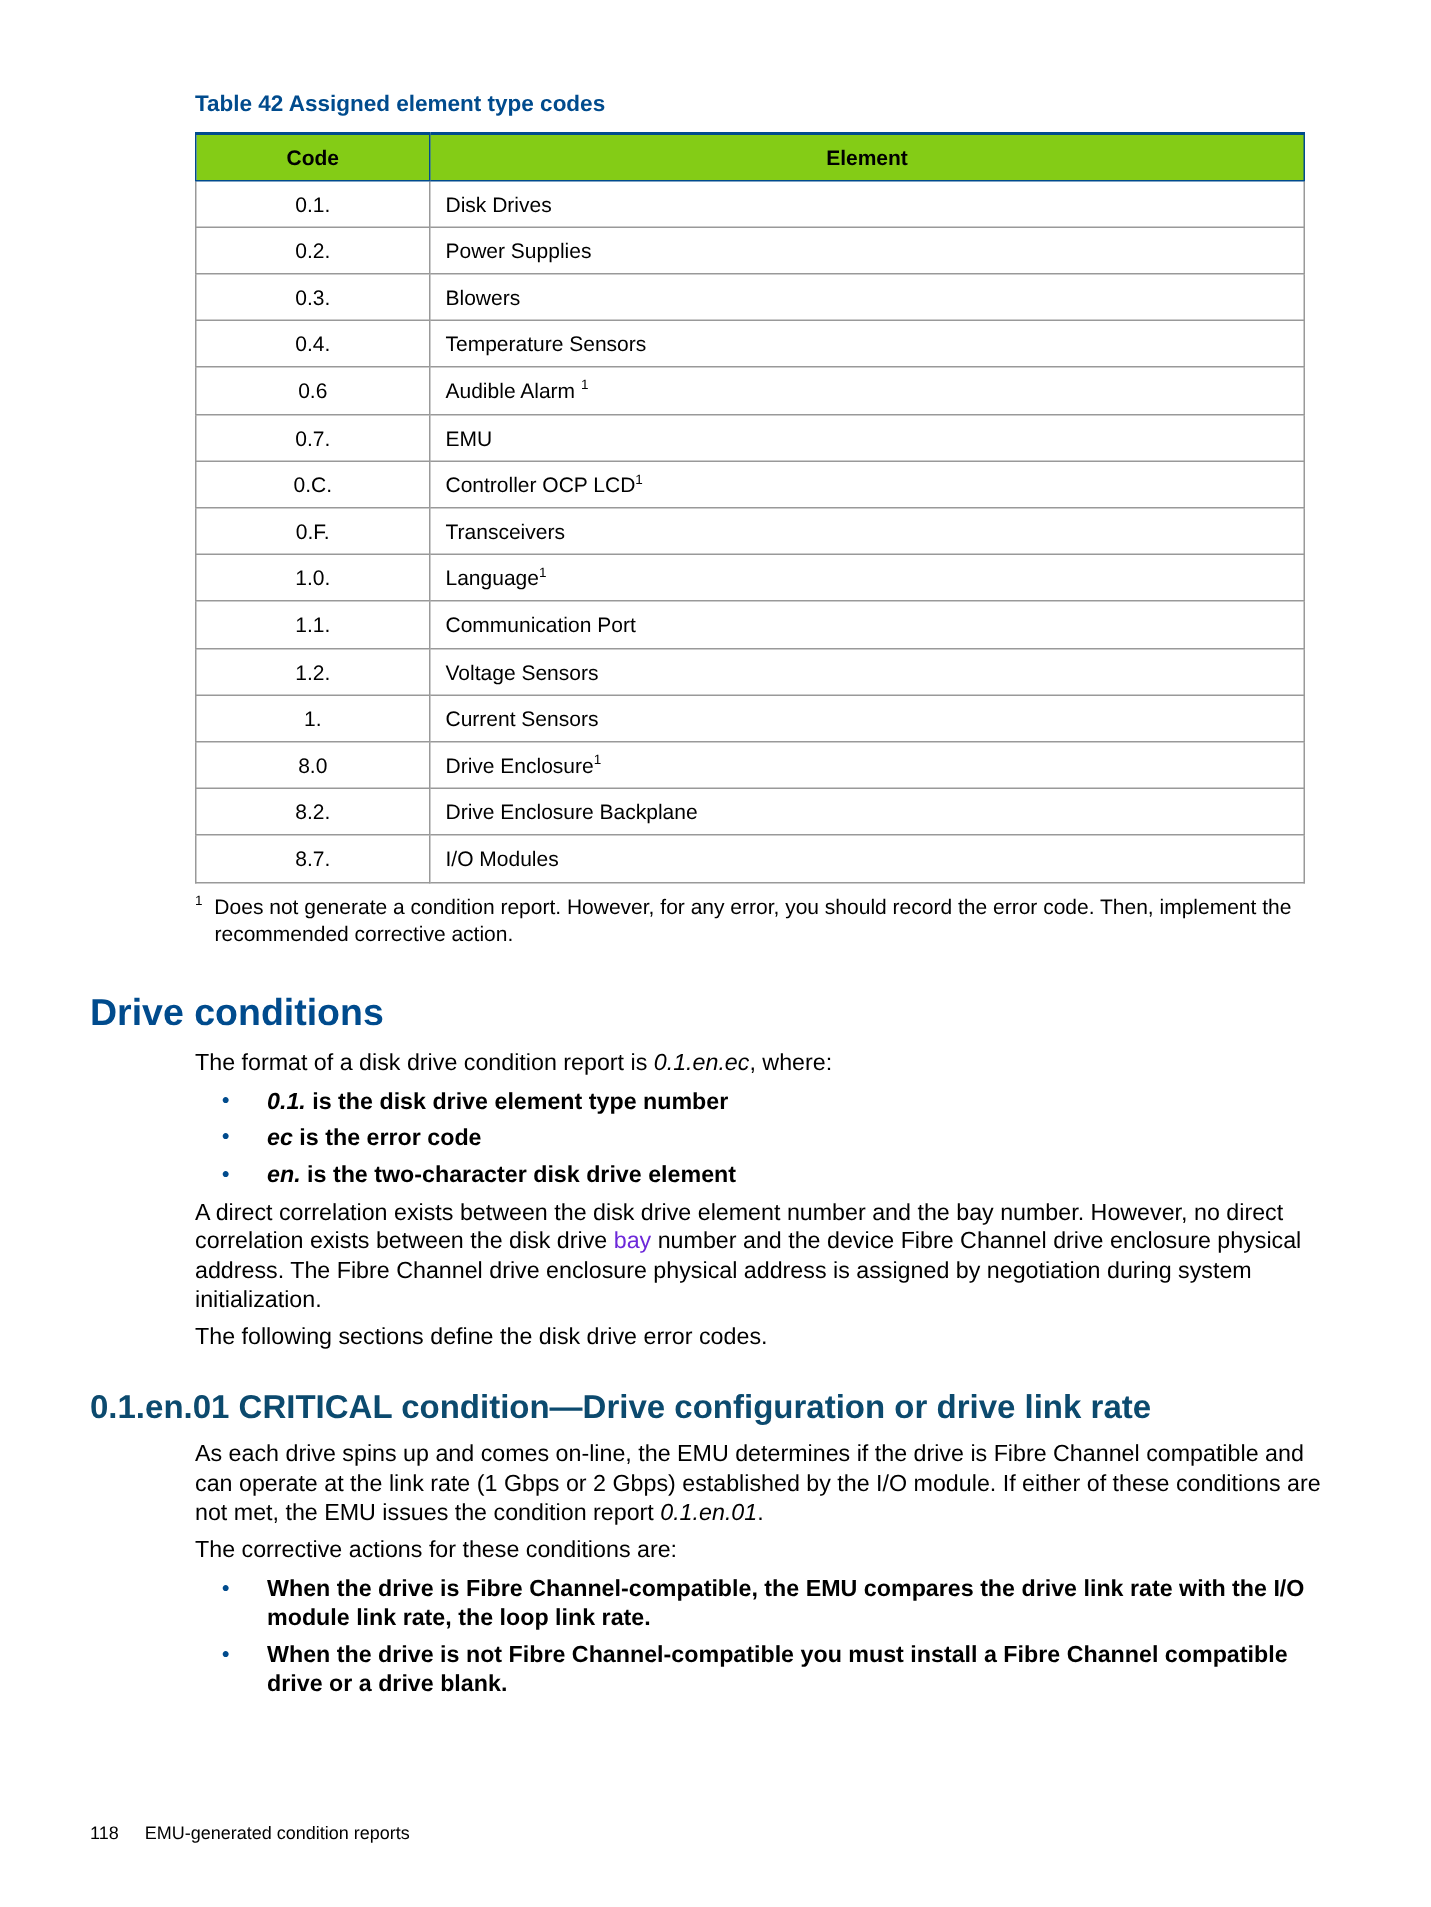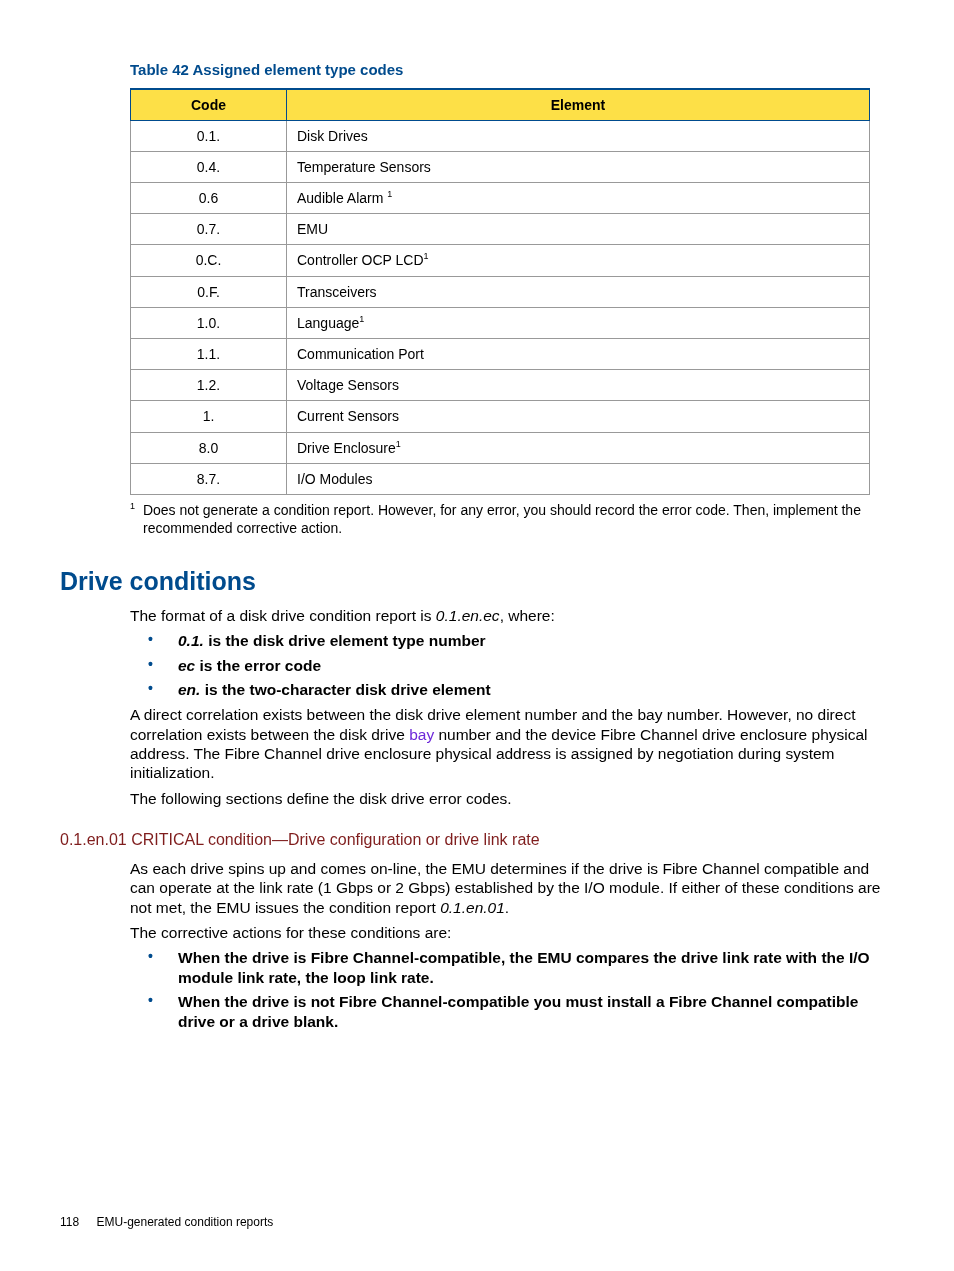--- a/index.html
+++ b/index.html
@@ -29,21 +29,21 @@
     width: 740px;
     margin-left: 70px;
   }
   th {
     border: 1px solid #004b8d;
     border-top: 2px solid #004b8d;
     padding: 6px 10px;
     font-weight: bold;
     font-size: 14px;
     text-align: center;
-    background: #fde047;
+    background: #84cc16;
   }
   th:first-child { text-align: center; width: 135px; }
   th:last-child { text-align: center; }
   td {
     border: 1px solid #999;
     padding: 6px 10px;
     font-size: 14px;
   }
   td.code { text-align: center; width: 135px; }
   sup { font-size: 9px; vertical-align: super; line-height: 0; }
@@ -54,23 +54,23 @@
     padding-left: 13px;
   }
   .footnote sup { margin-right: 4px; }
   h2.section {
     color: #004b8d;
     font-weight: bold;
     font-size: 25px;
     margin: 28px 0 8px 0;
   }
   h3.subsection {
-    color: #7f1d1d;
-    font-weight: normal;
-    font-size: 16px;
+    color: #0c4a6e;
+    font-weight: bold;
+    font-size: 22px;
     margin: 22px 0 8px 0;
   }
   .body p {
     margin: 6px 0 6px 70px;
     font-size: 15.5px;
     line-height: 1.25;
   }
   .body ul {
     margin: 4px 0 4px 88px;
     padding: 0;
@@ -116,20 +116,28 @@
         <th>Code</th>
         <th>Element</th>
       </tr>
     </thead>
     <tbody id="tbody">
         <tr>
           <td class="code">0.1.</td>
           <td>Disk Drives</td>
         </tr>
         <tr>
+          <td class="code">0.2.</td>
+          <td>Power Supplies</td>
+        </tr>
+        <tr>
+          <td class="code">0.3.</td>
+          <td>Blowers</td>
+        </tr>
+        <tr>
           <td class="code">0.4.</td>
           <td>Temperature Sensors</td>
         </tr>
         <tr>
           <td class="code">0.6</td>
           <td>Audible Alarm <sup>1</sup></td>
         </tr>
         <tr>
           <td class="code">0.7.</td>
           <td>EMU</td>
@@ -154,20 +162,24 @@
           <td class="code">1.2.</td>
           <td>Voltage Sensors</td>
         </tr>
         <tr>
           <td class="code">1.</td>
           <td>Current Sensors</td>
         </tr>
         <tr>
           <td class="code">8.0</td>
           <td>Drive Enclosure<sup>1</sup></td>
+        </tr>
+        <tr>
+          <td class="code">8.2.</td>
+          <td>Drive Enclosure Backplane</td>
         </tr>
         <tr>
           <td class="code">8.7.</td>
           <td>I/O Modules</td>
         </tr>
       </tbody>
   </table>
 
   <div class="footnote">
     <sup>1</sup>

